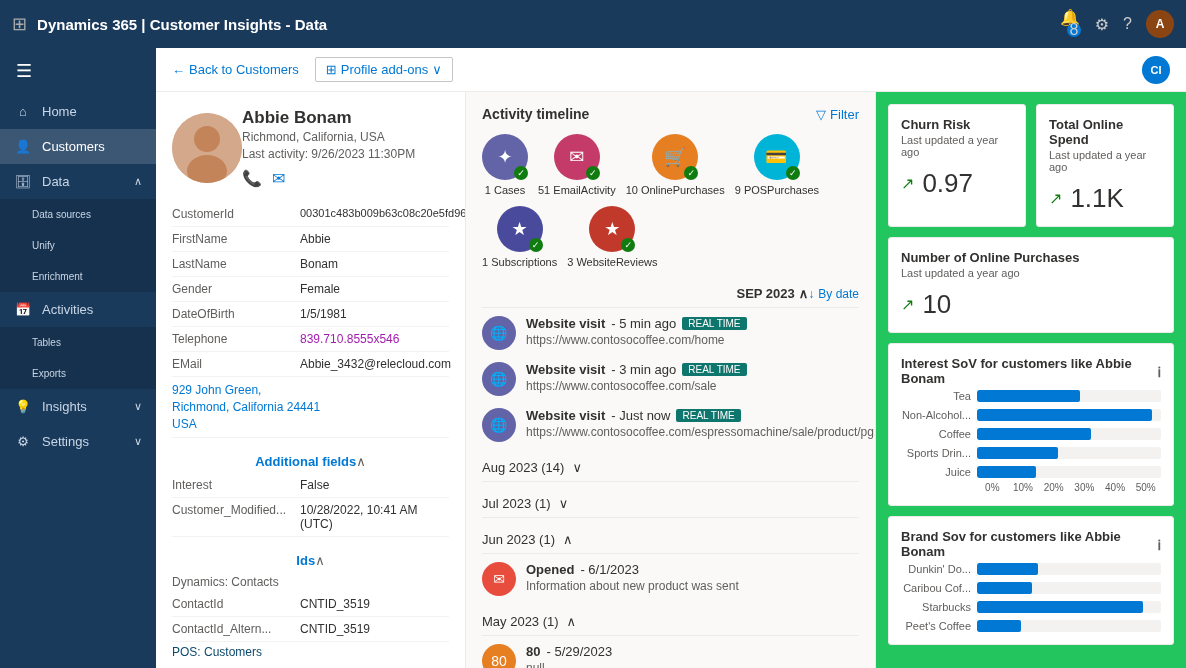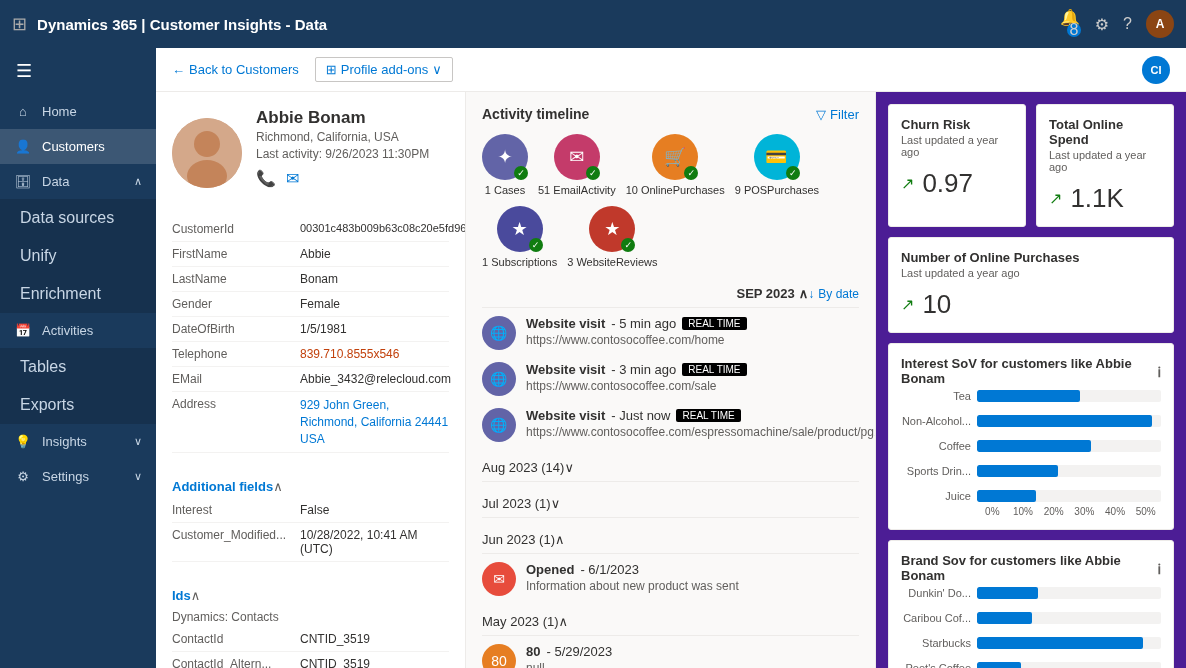--- a/index.html
+++ b/index.html
@@ -18,49 +18,49 @@
     .main-layout { display: flex; flex: 1; overflow: hidden; }
 
     
     .sidebar { width: 156px; background: #1a3a5c; color: #c8d6e5; display: flex; flex-direction: column; flex-shrink: 0; }
     .sidebar-toggle { padding: 12px 16px; cursor: pointer; color: white; font-size: 18px; }
     .sidebar-item { padding: 10px 14px; display: flex; align-items: center; gap: 10px; cursor: pointer; font-size: 13px; color: #c8d6e5; }
     .sidebar-item.active { background: rgba(255,255,255,0.15); color: white; }
     .sidebar-item .s-icon { width: 18px; text-align: center; }
     .sidebar-item .expand-icon { margin-left: auto; font-size: 11px; }
     .sidebar-sub { background: rgba(0,0,0,0.15); }
-    .sidebar-sub .sidebar-item { padding-left: 20px; font-size: 16px; }
+    .sidebar-sub .sidebar-item { padding-left: 32px; font-size: 10px; }
 
     
     .content-area { flex: 1; display: flex; flex-direction: column; overflow: hidden; }
 
     
     .sub-header { background: white; height: 44px; display: flex; align-items: center; padding: 0 16px; gap: 16px; border-bottom: 1px solid #edebe9; flex-shrink: 0; }
     .back-btn { display: flex; align-items: center; gap: 4px; color: #0078d4; font-size: 13px; cursor: pointer; }
     .profile-addons { display: flex; align-items: center; gap: 4px; color: #0078d4; font-size: 13px; cursor: pointer; border: 1px solid #c8c6c4; padding: 4px 10px; border-radius: 2px; }
     .ci-logo { width: 28px; height: 28px; background: #0078d4; border-radius: 50%; display: flex; align-items: center; justify-content: center; color: white; font-size: 11px; font-weight: bold; }
 
     
     .three-col { display: flex; flex: 1; overflow: hidden; gap: 0; }
 
     
     .profile-panel { width: 310px; background: white; overflow-y: auto; flex-shrink: 0; padding: 16px; border-right: 1px solid #edebe9; }
-    .profile-header { display: flex; gap: 14px; align-items: flex-end; margin-bottom: 29px; }
+    .profile-header { display: flex; gap: 0; align-items: center; margin-bottom: 14px; }
     .profile-avatar { width: 70px; height: 70px; border-radius: 50%; background: #d4a88a; flex-shrink: 0; overflow: hidden; display: flex; align-items: center; justify-content: center; font-size: 28px; color: #8b4513; }
     .profile-name { font-size: 17px; font-weight: 600; margin-bottom: 2px; }
     .profile-location { color: #605e5c; font-size: 12px; margin-bottom: 3px; }
     .profile-activity { color: #605e5c; font-size: 12px; margin-bottom: 8px; }
     .profile-icons { display: flex; gap: 10px; }
     .profile-icon-btn { color: #0078d4; font-size: 16px; cursor: pointer; }
     .field-row { display: flex; gap: 8px; padding: 5px 0; border-bottom: 1px solid #f3f2f1; }
     .field-label { color: #605e5c; width: 120px; flex-shrink: 0; font-size: 12px; }
     .field-value { font-size: 12px; color: #323130; }
-    .field-value.link { color: #c2410c; cursor: pointer; }
+    .field-value.link { color: #a21caf; cursor: pointer; }
     .field-value.address { color: #0078d4; cursor: pointer; line-height: 1.4; }
-    .section-header { display: flex; align-items: center; justify-content: flex-start; padding: 8px 0 4px; margin-top: 18px; }
+    .section-header { display: flex; align-items: center; justify-content: center; padding: 8px 0 4px; margin-top: 8px; }
     .section-title { color: #0078d4; font-size: 13px; font-weight: 600; }
     .collapse-icon { color: #605e5c; cursor: pointer; }
 
     
     .activity-panel { flex: 1; background: #faf9f8; overflow-y: auto; padding: 14px 16px; border-right: 1px solid #edebe9; }
     .activity-header { display: flex; align-items: center; justify-content: space-between; margin-bottom: 12px; }
     .activity-title { font-size: 14px; font-weight: 600; }
     .filter-btn { display: flex; align-items: center; gap: 4px; color: #0078d4; cursor: pointer; font-size: 13px; }
     .activity-icons-row { display: flex; gap: 10px; flex-wrap: wrap; margin-bottom: 12px; }
     .act-icon-item { display: flex; flex-direction: column; align-items: center; gap: 4px; cursor: pointer; }
@@ -68,37 +68,37 @@
     .act-icon-circle .check-badge { position: absolute; bottom: 0; right: 0; background: #107c10; border-radius: 50%; width: 14px; height: 14px; font-size: 9px; display: flex; align-items: center; justify-content: center; color: white; }
     .act-icon-label { font-size: 11px; text-align: center; color: #323130; }
     .period-header { display: flex; align-items: center; justify-content: flex-end; padding: 6px 0; border-bottom: 1px solid #edebe9; margin-bottom: 8px; }
     .period-label { font-size: 13px; font-weight: 600; color: #323130; display: flex; align-items: center; gap: 4px; }
     .sort-btn { display: flex; align-items: center; gap: 4px; color: #0078d4; font-size: 12px; cursor: pointer; }
     .timeline-item { display: flex; gap: 10px; margin-bottom: 12px; align-items: flex-start; }
     .timeline-dot { width: 34px; height: 34px; border-radius: 50%; background: #6264a7; display: flex; align-items: center; justify-content: center; color: white; font-size: 14px; flex-shrink: 0; }
     .timeline-content { flex: 1; }
     .timeline-title { font-size: 13px; font-weight: 500; display: flex; align-items: center; gap: 6px; flex-wrap: wrap; }
     .timeline-url { font-size: 12px; color: #605e5c; margin-top: 2px; }
-    .realtime-badge { background: #000000; color: white; font-size: 10px; padding: 1px 6px; border-radius: 2px; }
-    .period-collapse { display: flex; align-items: center; gap: 0; padding: 6px 0; color: #323130; font-size: 13px; font-weight: 500; cursor: pointer; border-bottom: 1px solid #edebe9; margin-bottom: 8px; }
+    .realtime-badge { background: #0f766e; color: white; font-size: 10px; padding: 1px 6px; border-radius: 2px; }
+    .period-collapse { display: flex; align-items: center; gap: 8px; padding: 6px 0; color: #323130; font-size: 13px; font-weight: 500; cursor: pointer; border-bottom: 1px solid #edebe9; margin-bottom: 8px; }
     .email-dot { background: #e74c3c; }
     .orange-dot { background: #e67e22; }
 
     
-    .insights-panel { width: 310px; background: #4c1d95; overflow-y: auto; padding: 12px; flex-shrink: 0; }
+    .insights-panel { width: 310px; background: #22c55e; overflow-y: auto; padding: 12px; flex-shrink: 0; }
     .insight-card { background: white; border: 1px solid #edebe9; border-radius: 3px; padding: 12px; margin-bottom: 10px; }
     .insight-card-title { font-size: 13px; font-weight: 600; margin-bottom: 2px; }
     .insight-card-sub { font-size: 11px; color: #605e5c; margin-bottom: 10px; }
     .insight-value { display: flex; align-items: center; gap: 8px; }
     .insight-trend-icon { color: #107c10; font-size: 16px; }
     .insight-number { font-size: 26px; font-weight: 300; }
     .insight-cards-row { display: flex; gap: 10px; margin-bottom: 10px; }
     .insight-cards-row .insight-card { flex: 1; margin-bottom: 0; }
     .chart-title { font-size: 13px; font-weight: 700; margin-bottom: 4px; display: flex; align-items: center; justify-content: space-between; }
-    .bar-chart { display: flex; flex-direction: column; gap: 13px; }
+    .bar-chart { display: flex; flex-direction: column; gap: 7px; }
     .bar-row { display: flex; align-items: center; gap: 6px; }
     .bar-label { font-size: 11px; color: #605e5c; width: 70px; text-align: right; flex-shrink: 0; }
     .bar-container { flex: 1; background: #f3f2f1; height: 12px; border-radius: 2px; overflow: hidden; }
     .bar-fill { height: 100%; background: #0078d4; border-radius: 2px; }
     .bar-axis { display: flex; gap: 0; margin-top: 4px; padding-left: 76px; }
     .bar-axis-label { flex: 1; font-size: 10px; color: #605e5c; text-align: center; }
 
     ::-webkit-scrollbar { width: 4px; }
     ::-webkit-scrollbar-track { background: transparent; }
     ::-webkit-scrollbar-thumb { background: #c8c6c4; border-radius: 2px; }
@@ -241,21 +241,20 @@
           </div>
           <div class="field-row">
             <span class="field-label">Telephone</span>
             <span class="field-value link">839.710.8555x546</span>
           </div>
           <div class="field-row">
             <span class="field-label">EMail</span>
             <span class="field-value">Abbie_3432@relecloud.com</span>
           </div>
           <div class="field-row">
-            <span class="field-label">Address</span>
             <span class="field-value address">929 John Green,<br>Richmond, California 24441<br>USA</span>
           </div>
         </div>
 
         <div class="section-header">
           <span class="section-title">Additional fields</span>
           <span class="collapse-icon">∧</span>
         </div>
         <div class="field-row">
           <span class="field-label">Interest</span>

